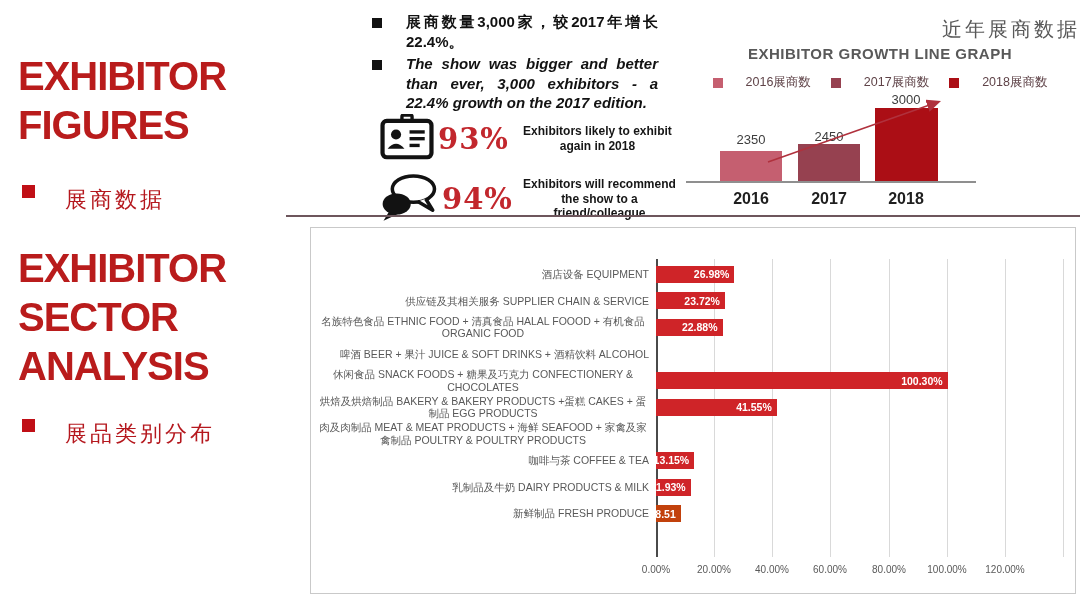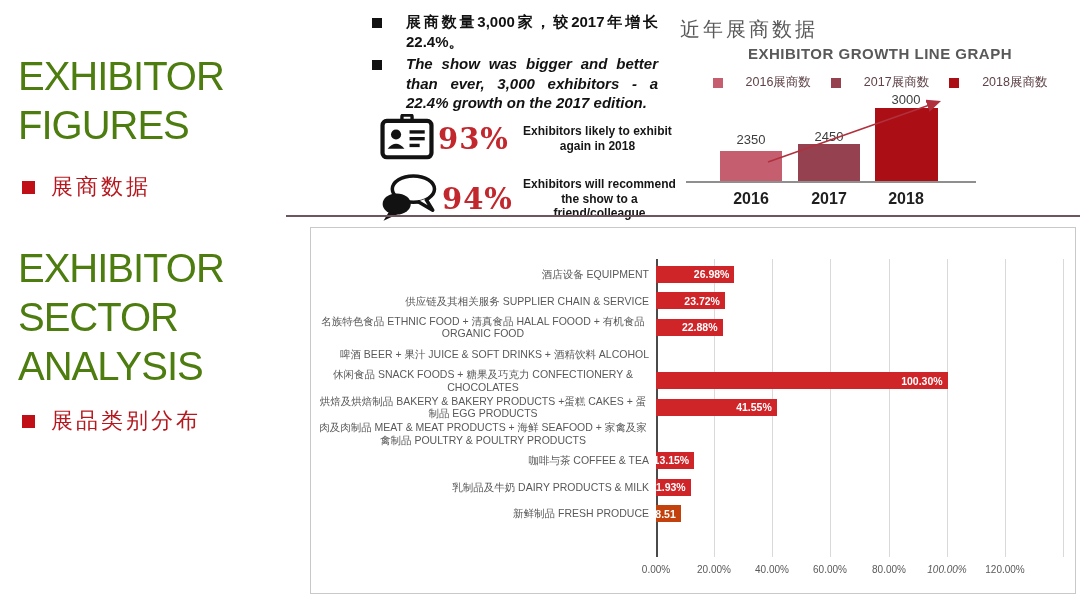--- a/index.html
+++ b/index.html
@@ -3,26 +3,26 @@
 <meta charset="utf-8">
 <style>
   html,body{margin:0;padding:0;}
   body{
     width:1080px;height:605px;position:relative;overflow:hidden;
     background:#ffffff;
     font-family:"Liberation Sans", sans-serif;
   }
   
   .sec-title{
-    position:absolute;color:#4d7c0f;font-weight:400;
+    position:absolute;color:#b91c1c;font-weight:700;
     font-size:40px;line-height:49px;letter-spacing:-1px;
   }
   #title-figures{left:18px;top:52px;}
   #title-sector{left:18px;top:244px;}
-  .red-bullet-row{position:absolute;display:flex;align-items:center;gap:16px;}
+  .red-bullet-row{position:absolute;display:flex;align-items:flex-start;gap:30px;margin-top:13px;}
   #bullet-figures{left:22px;top:172px;}
   #bullet-sector{left:22px;top:406px;}
   .red-square{width:13px;height:13px;background:#c00f16;flex:none;}
   .red-bullet-text{
     color:#b5181e;font-size:22px;letter-spacing:3px;
     font-family:"Liberation Serif", serif;
   }
   
   #highlights{position:absolute;left:366px;top:12px;width:302px;}
   .hl-item{display:flex;margin-bottom:3px;}
@@ -40,21 +40,21 @@
     color:#c2272d;font-family:"DejaVu Serif", serif;font-weight:bold;
     font-size:29px;letter-spacing:1px;flex:none;margin-right:6px;
   }
   .stat-label{
     font-size:12px;font-weight:bold;color:#161616;
     text-align:center;line-height:1.22;flex:1;
   }
   
   #growth-chart{position:absolute;left:680px;top:10px;width:400px;height:205px;}
   .gc-title{
-    text-align:left;color:#595959;font-size:20px;letter-spacing:3px;
+    text-align:right;color:#595959;font-size:20px;letter-spacing:3px;
     font-family:"Liberation Serif", serif;margin-top:6px;
   }
   .gc-subtitle{
     text-align:center;color:#595959;font-size:15px;font-weight:bold;
     letter-spacing:.5px;margin-top:2px;
   }
   .gc-legend{position:absolute;top:64px;left:0;width:100%;
     display:flex;justify-content:center;gap:20px;}
   .gc-legend-item{display:flex;align-items:center;gap:23px;
     font-size:12.5px;color:#5f4348;}
@@ -297,16 +297,16 @@
           </div>
         </div>
       </div>
     </div>
   <div id="sector-ticks">
       <span class="stick" style="left: 0px;">0.00%</span>
       <span class="stick" style="left: 58px;">20.00%</span>
       <span class="stick" style="left: 116px;">40.00%</span>
       <span class="stick" style="left: 174px;">60.00%</span>
       <span class="stick" style="left: 233px;">80.00%</span>
-      <span class="stick" style="left: 291px; font-style: italic;">100.00%</span>
+      <span class="stick" style="left: 291px;">100.00%</span>
       <span class="stick" style="left: 349px;">120.00%</span>
     </div>
 </div>
 
 </body></html>

